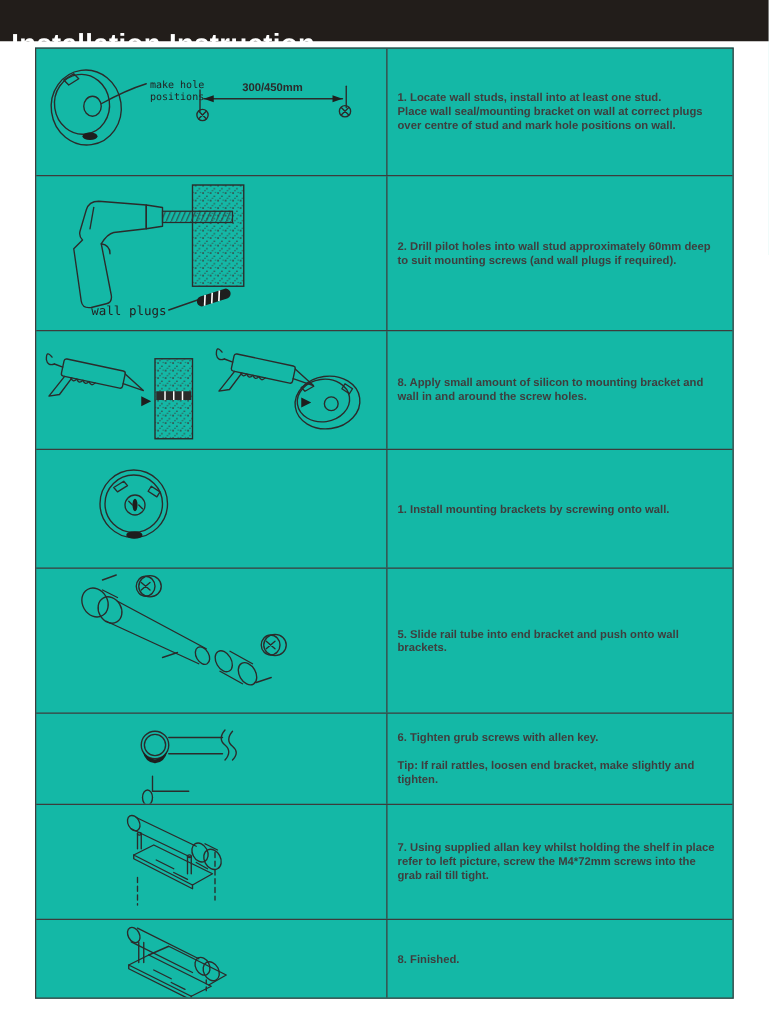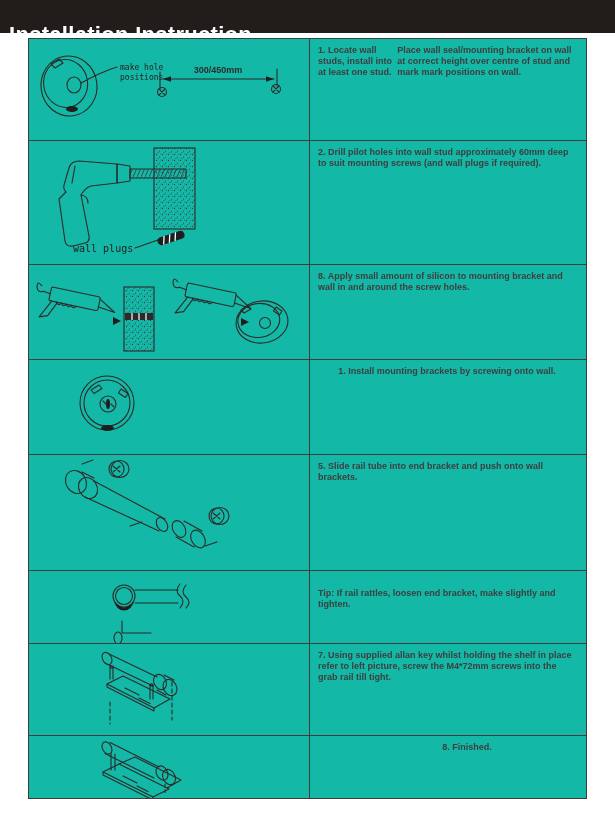--- a/index.html
+++ b/index.html
@@ -2,23 +2,23 @@
 <html><head>
 <meta charset="utf-8">
 <style>
   html,body{margin:0;padding:0;background:#ffffff;}
   body{width:615px;height:813px;position:relative;font-family:"Liberation Sans",sans-serif;}
   .header{position:absolute;top:0;left:0;width:615px;height:33px;background:#221d1a;
           color:#fff;box-sizing:border-box;padding-left:9px;display:flex;align-items:center;}
   .header .title{font-size:22px;letter-spacing:.3px;font-weight:700;margin-top:36px;}
   .itable{position:absolute;top:38px;left:28px;width:557px;border:1.5px solid #3c3c3c;background:#14b8a6;}
   .row{display:flex;border-bottom:1px solid #3c3c3c;}
-  .row:last-child{border-bottom:none;gap:40px;}
+  .row:last-child{border-bottom:none;}
   .cell-img{width:281px;border-right:1px solid #3c3c3c;box-sizing:border-box;overflow:hidden;}
-  .cell-text{flex:1;display:flex;flex-direction:row;justify-content:center;
+  .cell-text{flex:1;display:flex;flex-direction:column;justify-content:center;
              box-sizing:border-box;padding:6px 10px 6px 8px;}
   .cell-text p{margin:0;font-size:9px;font-weight:bold;color:#3e3e3e;line-height:11px;}
   .cell-text p.tip{margin-top:11px;}
   svg{display:block;}
   svg .ln{stroke:#2b2b2b;fill:none;stroke-width:1.1;stroke-linecap:round;stroke-linejoin:round;}
   svg .fl{fill:#1e1e1e;stroke:none;}
   svg text.mono{font-family:"DejaVu Sans Mono",monospace;font-size:8px;fill:#222;}
   svg text.dim{font-family:"Liberation Sans",sans-serif;font-size:9px;font-weight:bold;fill:#2b2b2b;}
 </style>
 </head>
@@ -76,21 +76,21 @@
           <path class="ln" d="M130,50 l6,6 M130,56 l6,-6" stroke-width="0.9"></path>
         </g>
         <g>
           <circle class="ln" cx="247" cy="50" r="4.5"></circle>
           <path class="ln" d="M244,47 l6,6 M244,53 l6,-6" stroke-width="0.9"></path>
         </g>
       </svg>
     </div>
     <div class="cell-text">
       <p>1. Locate wall studs, install into at least one stud.</p>
-      <p>Place wall seal/mounting bracket on wall at correct height over centre of stud and mark mark positions on wall.</p>
+      <p>Place wall seal/mounting bracket on wall at correct plugs over centre of stud and mark hole positions on wall.</p>
     </div>
   </div>
 
   <div class="row">
     <div class="cell-img">
       <svg width="280" height="123" viewBox="0 0 280 123">
         <rect x="125" y="7" width="41" height="81" fill="url(#stip)" stroke="#2b2b2b" stroke-width="1.1"></rect>
         <rect x="101" y="28" width="56" height="9" fill="url(#hatch)" stroke="#2b2b2b" stroke-width="1"></rect>
         <polygon class="ln" points="88,23 101,25 101,40 88,42"></polygon>
         <path class="ln" d="M88,23 L50,20 Q42,20 40,27 L35,44 Q34,48 37,51 L30,58 L36,100 Q37,106 44,105 L56,102 Q61,101 60,95 L52,54 Q57,46 62,45 L88,42 Z"></path>
@@ -192,20 +192,21 @@
         <path class="fl" d="M85,30 q10,13 20,0 q-2.5,9.5 -10,9.5 q-7.5,0 -10,-9.5 z"></path>
         <line class="ln" x1="106" y1="19" x2="149" y2="19"></line>
         <line class="ln" x1="106" y1="32" x2="149" y2="32"></line>
         <path class="ln" d="M151,13 q-6,7 0,12 q6,5 0,12"></path>
         <path class="ln" d="M157,14 q-6,7 0,12 q6,5 0,11"></path>
         <path class="ln" d="M93,50 L93,62 L122,62" stroke-width="3"></path>
         <ellipse class="ln" cx="89" cy="67" rx="4" ry="6"></ellipse>
       </svg>
     </div>
     <div class="cell-text">
+      <p>6. Tighten grub screws with allen key.</p>
       <p class="tip">Tip: If rail rattles, loosen end bracket, make slightly and tighten.</p>
     </div>
   </div>
 
   <div class="row">
     <div class="cell-img">
       <svg width="280" height="91" viewBox="0 0 280 91">
         <ellipse class="ln" cx="78" cy="14.5" rx="4.5" ry="6.5" transform="rotate(-28 78 14.5)"></ellipse>
         <line class="ln" x1="80" y1="10" x2="128" y2="33"></line>
         <line class="ln" x1="76" y1="19" x2="124" y2="42"></line>

